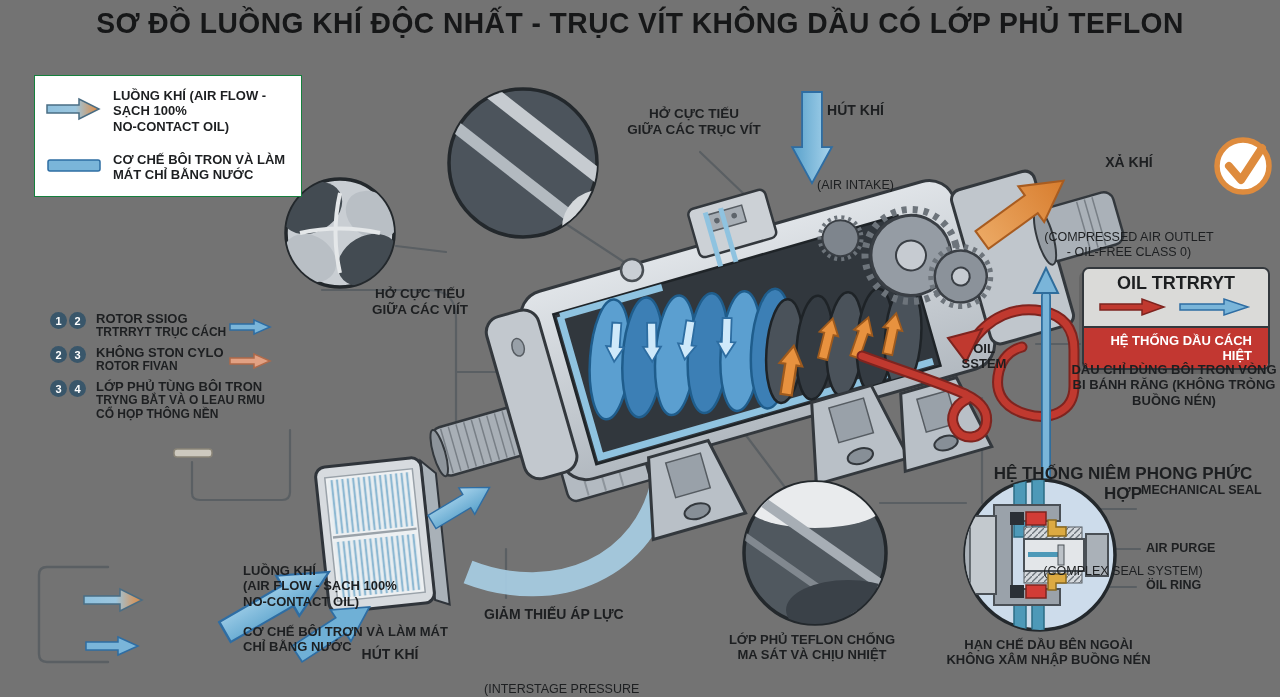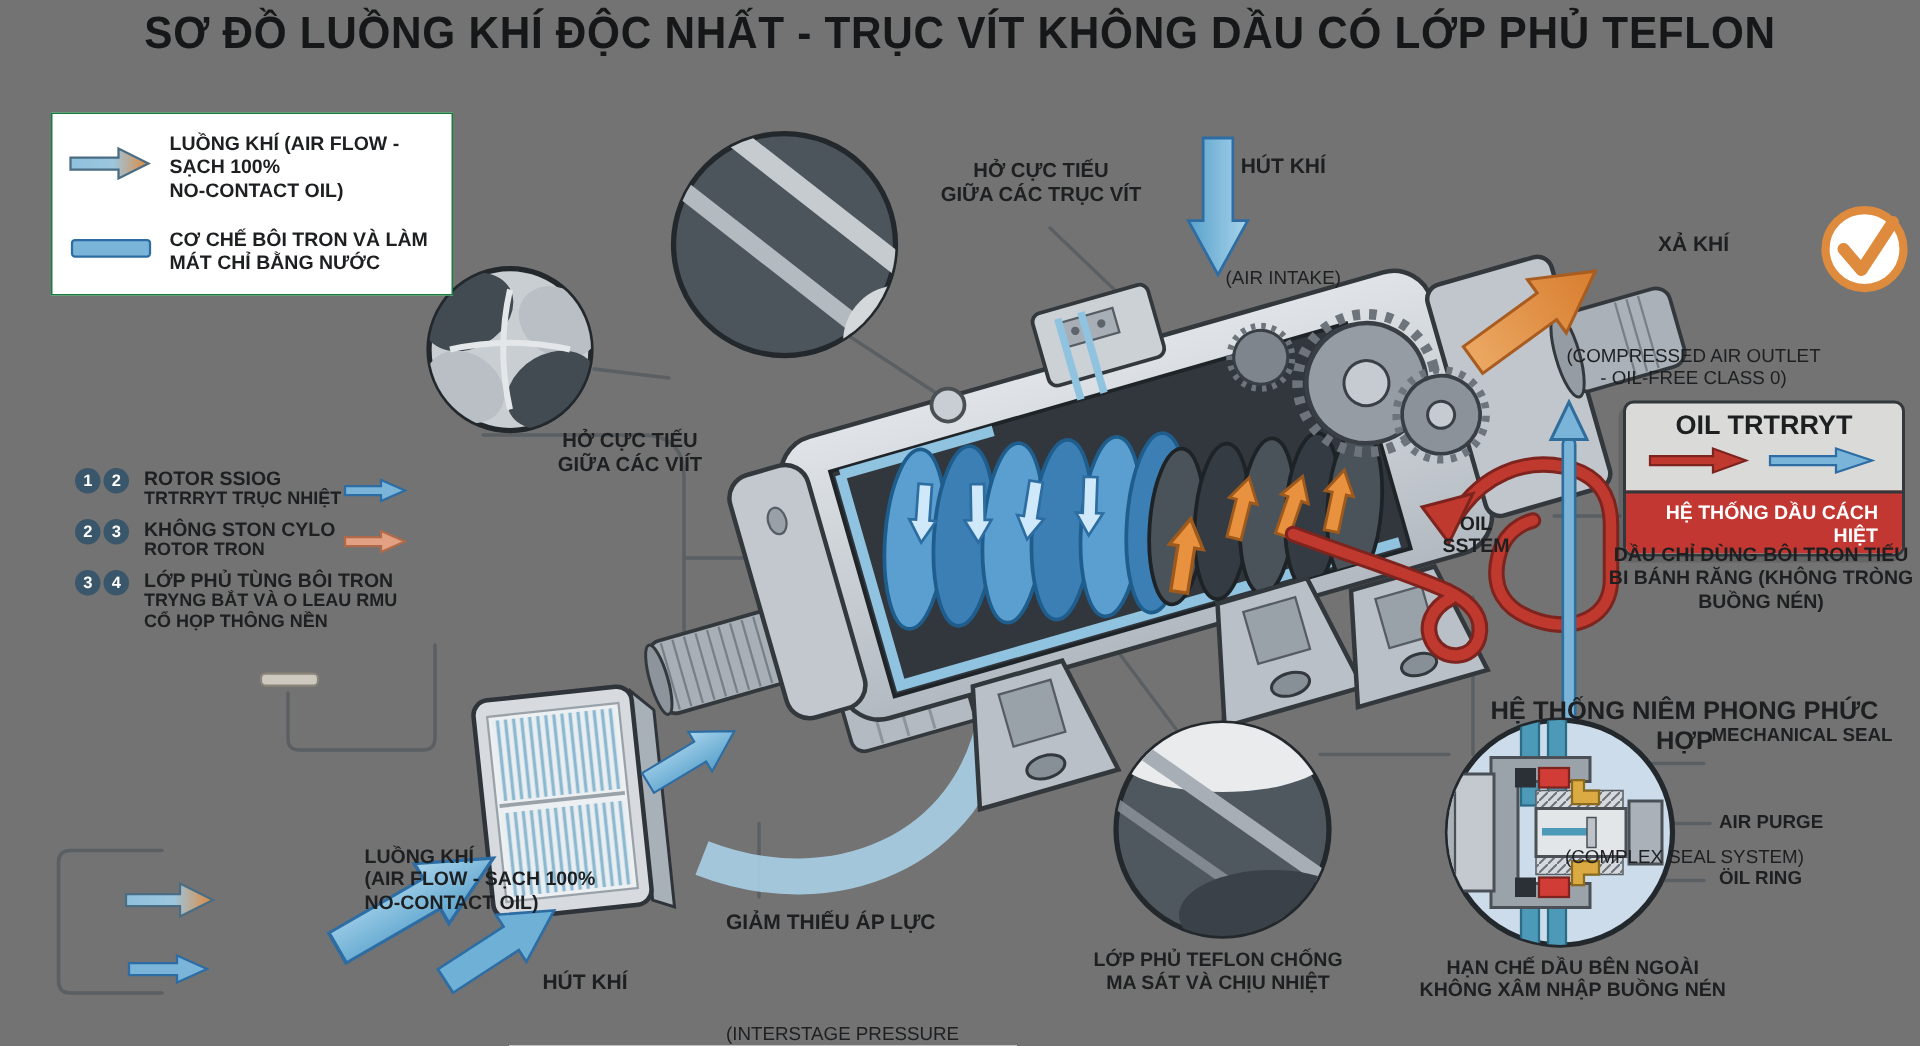--- a/index.html
+++ b/index.html
@@ -349,32 +349,32 @@
     <div class="lbl left" style="position:static;margin-left:10px;">CƠ CHẾ BÔI TRON VÀ LÀM
 MÁT CHỈ BẰNG NƯỚC</div>
   </div>
 </div>
 
 <div class="listitem" style="left:50px;top:312px;">
   <span class="badge">1</span>
   <span class="badge">2</span>
   <div class="listtext">
     <div class="t">ROTOR SSIOG</div>
-    <div class="d">TRTRRYT TRỤC NHIỆT</div>
+    <div class="d">TRTRRYT TRỤC CÁCH</div>
   </div>
 </div>
 <svg width="44" height="18" style="position:absolute;left:228px;top:318px;z-index:3">
   <path d="M2,6 H26 V2 L42,9 L26,16 V12 H2 Z" fill="#7ab5d9" stroke="#2e6da3" stroke-width="1.5"></path>
 </svg>
 <div class="listitem" style="left:50px;top:346px;">
   <span class="badge">2</span>
   <span class="badge">3</span>
   <div class="listtext">
     <div class="t">KHÔNG STON CYLO</div>
-    <div class="d">ROTOR TRON</div>
+    <div class="d">ROTOR FIVAN</div>
   </div>
 </div>
 <svg width="44" height="18" style="position:absolute;left:228px;top:352px;z-index:3">
   <path d="M2,6 H26 V2 L42,9 L26,16 V12 H2 Z" fill="#e2a183" stroke="#b06a4a" stroke-width="1.5"></path>
 </svg>
 <div class="listitem" style="left:50px;top:380px;">
   <span class="badge">3</span>
   <span class="badge">4</span>
   <div class="listtext">
     <div class="t">LỚP PHỦ TÙNG BÔI TRON</div>
@@ -403,21 +403,21 @@
   <div class="hd">OIL TRTRRYT</div>
   <div class="arrows">
     <svg width="160" height="22">
       <path d="M4,8 H46 V3 L68,11 L46,19 V14 H4 Z" fill="#c0392f" stroke="#7e241f" stroke-width="1.5"></path>
       <path d="M84,8 H128 V3 L152,11 L128,19 V14 H84 Z" fill="#7ab5d9" stroke="#2e6da3" stroke-width="1.5"></path>
     </svg>
   </div>
   <div class="band">HỆ THỐNG DẦU CÁCH HIỆT</div>
 </div>
 
-<div class="lbl" style="left:1070px;top:362px;width:208px;">DẦU CHỈ DÙNG BÔI TRON TIẾU
+<div class="lbl" style="left:1070px;top:362px;width:208px;">DẦU CHỈ DÙNG BÔI TRON VÒNG
 BI BÁNH RĂNG (KHÔNG TRÒNG
 BUỒNG NÉN)</div>
 <div class="lbl" style="left:952px;top:341px;width:64px;font-weight:600;">OIL
 SSTEM</div>
 
 <div class="lbl" style="left:982px;top:449px;width:282px;">
   <span class="head" style="font-size:17px">HỆ THỐNG NIÊM PHONG PHỨC HỢP</span>
   <span class="sub">(COMPLEX SEAL SYSTEM)</span>
 </div>
 <div class="lbl left" style="left:1141px;top:483px;width:140px;font-size:12.5px;">MECHANICAL SEAL</div>
@@ -449,14 +449,16 @@
         </linearGradient>
       </defs>
   <path d="M2,10 H38 V3 L60,14 L38,25 V18 H2 Z" fill="url(#lg2)" stroke="#4a6d84" stroke-width="1.5"></path>
 </svg>
 <div class="lbl left" style="left:243px;top:563px;width:210px;">LUỒNG KHÍ
 (AIR FLOW - SẠCH 100%
 NO-CONTACT OIL)</div>
 <svg width="58" height="24" style="position:absolute;left:84px;top:634px;z-index:3">
   <path d="M2,8 H34 V3 L54,12 L34,21 V16 H2 Z" fill="#7ab5d9" stroke="#2e6da3" stroke-width="1.5"></path>
 </svg>
+<div class="lbl left" style="left:243px;top:624px;width:225px;">CƠ CHẾ BÔI TRƠN VÀ LÀM MÁT
+CHỈ BẰNG NƯỚC</div>
 
 </div>
 
 </body></html>

